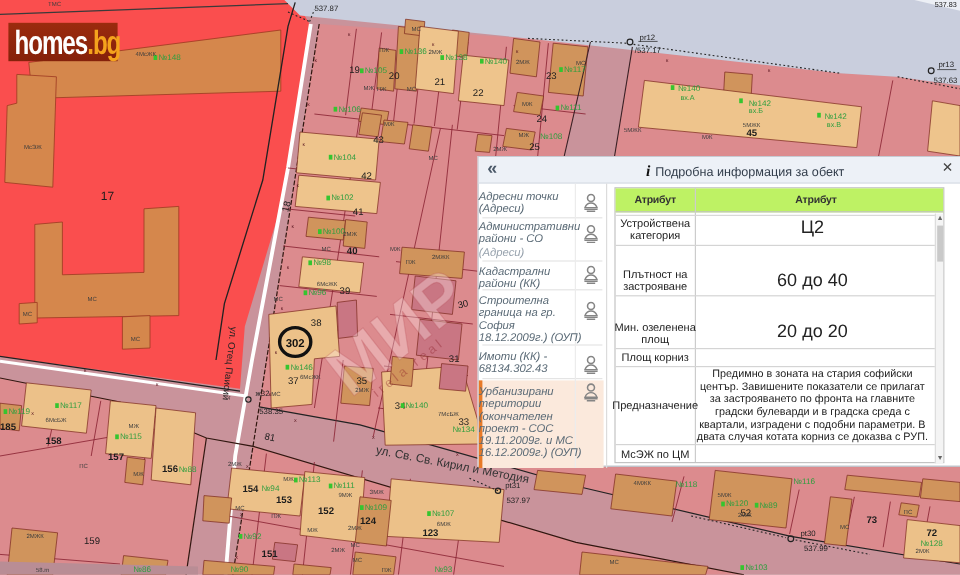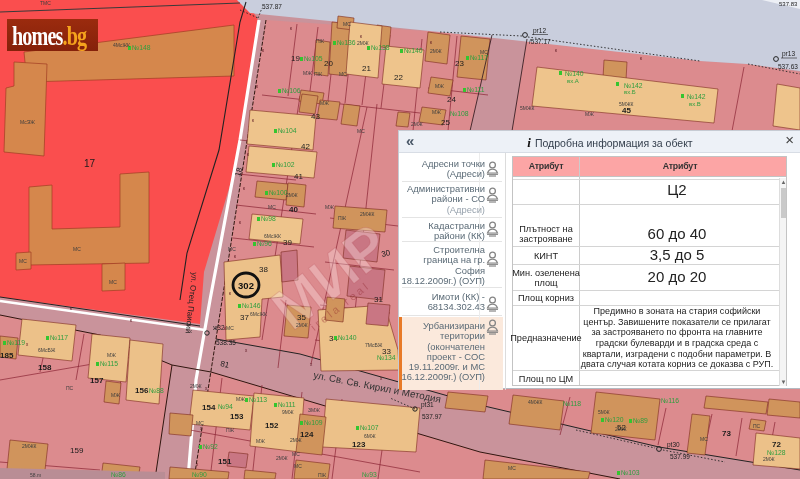--- a/index.html
+++ b/index.html
@@ -1,42 +1,42 @@
 <!DOCTYPE html>
 <html><head>
 <meta charset="utf-8">
 <style>
   html,body{margin:0;padding:0;}
   #stage{position:relative;width:800px;height:479px;overflow:hidden;background:#c9939b;font-family:"Liberation Sans",sans-serif;}
   #map{position:absolute;left:0;top:0;}
   .panel{position:absolute;left:398px;top:130px;width:402px;height:259px;background:#ffffff;border-left:1px solid #c6cbd3;border-top:1px solid #c6cbd3;border-bottom:1px solid #b4b9c1;box-sizing:border-box;}
   .phead{position:absolute;left:0;top:0;width:100%;height:22px;background:#edf1f7;border-bottom:1px solid #d8dde5;box-sizing:border-box;}
   .phead .back{position:absolute;left:7px;top:1px;font-size:15px;font-weight:bold;color:#4a5868;}
-  .phead .title{position:absolute;left:111px;top:4px;width:200px;text-align:center;font-size:10.5px;color:#333e4c;white-space:nowrap;}
+  .phead .title{position:absolute;left:122px;top:4px;width:200px;text-align:center;font-size:10.5px;color:#333e4c;white-space:nowrap;}
   .phead .info{font-family:"Liberation Serif",serif;font-weight:bold;font-style:italic;font-size:13px;margin-right:4px;color:#111;}
   .phead .close{position:absolute;right:6px;top:0px;font-size:15px;color:#444;}
-  .menu-item{position:absolute;left:0;width:86px;color:#5a6a76;font-size:9.4px;line-height:10.3px;text-align:right;white-space:nowrap;}
+  .menu-item{position:absolute;left:0;width:86px;color:#5a6a76;font-size:9.4px;line-height:10.3px;text-align:left;white-space:nowrap;font-style:italic;}
   .menu-item .dim{color:#97a2ad;}
   .msep{position:absolute;left:3px;width:100px;height:1px;background:#e4e4e4;}
   .sel-bg{position:absolute;left:0;top:186px;width:104px;height:73px;background:#fbe9dc;border-left:3px solid #e87a28;box-sizing:border-box;}
   .vline1{position:absolute;left:80px;top:22px;width:1px;height:237px;background:#ececec;}
   .vline2{position:absolute;left:106px;top:22px;width:1px;height:237px;background:#dcdcdc;}
   .micon{position:absolute;left:85px;width:16px;height:16px;}
   .tbl{position:absolute;left:113px;top:25px;width:275px;height:230px;border:1px solid #c3c3c3;box-sizing:border-box;}
-  .thead{position:absolute;left:0;top:0;width:100%;height:20px;background:#fca5a5;border-bottom:1px solid #c3c3c3;box-sizing:border-box;font-size:8.8px;font-weight:bold;color:#333;letter-spacing:-0.2px;}
+  .thead{position:absolute;left:0;top:0;width:100%;height:20px;background:#bef264;border-bottom:1px solid #c3c3c3;box-sizing:border-box;font-size:8.8px;font-weight:bold;color:#333;letter-spacing:-0.2px;}
   .th1{position:absolute;left:0;top:4px;width:66px;text-align:center;}
   .th2{position:absolute;left:66px;top:4px;width:202px;text-align:center;}
   .tvline{position:absolute;left:66px;top:0;width:1px;height:228px;background:#cccccc;}
   .trow{position:absolute;left:0;width:273px;border-bottom:1px solid #d4d4d4;box-sizing:border-box;}
   .ta{position:absolute;left:0;top:0;bottom:0;width:66px;display:flex;align-items:center;justify-content:center;text-align:center;font-size:9.2px;color:#222;line-height:10px;white-space:nowrap;}
   .tv{position:absolute;left:66px;top:0;bottom:0;width:196px;display:flex;align-items:center;justify-content:center;text-align:center;font-size:15px;color:#222;line-height:10.5px;}
   .sbar{position:absolute;left:266px;top:21px;width:7px;height:208px;background:#f4f4f4;border-left:1px solid #dddddd;box-sizing:border-box;}
   .sarr{position:absolute;left:0px;width:7px;height:8px;font-size:6px;color:#666;text-align:center;line-height:8px;}
   .sthumb{position:absolute;left:1px;top:10px;width:5px;height:30px;background:#c9c9c9;}
-  .logo{position:absolute;left:7px;top:19px;width:91px;height:32px;background:linear-gradient(#9b2b0e,#85210a);font-family:Liberation Serif, serif;}
+  .logo{position:absolute;left:7px;top:19px;width:91px;height:32px;background:linear-gradient(#9b2b0e,#85210a);}
   .logo span{position:absolute;left:5px;top:1px;font-size:28px;font-weight:bold;letter-spacing:-1.2px;color:#ffffff;transform:scaleX(0.72);transform-origin:left;white-space:nowrap;}
   .logo b{color:#f5a31d;}
 </style>
 </head>
 <body>
 <div id="stage">
 <svg id="map" width="800" height="479" viewBox="0 0 800 479" xmlns="http://www.w3.org/2000/svg">
 
   <polygon points="0,0 246,0 258,20 236,165 204,272 200,324 0,297" fill="#fa4e4e"></polygon>
 
@@ -575,51 +575,48 @@
 
   <div class="tbl">
     <div class="thead">
           <span class="th1">Атрибут</span>
           <span class="th2">Атрибут</span>
         </div>
     <div class="tvline"></div>
     <div style="position:absolute;left:0;top:22px;width:273px;height:1px;background:#d8d8d8"></div>
 
     <div class="trow" style="top:20px;height:28px">
+          <span class="ta">Устройствена<br>категория</span>
           <span class="tv">Ц2</span>
         </div>
 
 
     <div class="trow" style="top:65px;height:25px">
           <span class="ta">Плътност на<br>застрояване</span>
           <span class="tv">60 до 40</span>
         </div>
 
-    <div class="trow" style="top:90px;height:18px">
-          <span class="ta">КИНТ</span>
-          <span class="tv">3,5 до 5</span>
-        </div>
 
     <div class="trow" style="top:108px;height:26px">
           <span class="ta">Мин. озеленена<br>площ</span>
           <span class="tv">20 до 20</span>
         </div>
 
     <div class="trow" style="top:134px;height:15px">
           <span class="ta">Площ корниз</span>
           <span class="tv"></span>
         </div>
 
     <div class="trow" style="top:149px;height:65px">
           <span class="ta">Предназначение</span>
           <span class="tv" style="font-size:9px;line-height:10.6px">Предимно в зоната на стария софийски център. Завишените показатели се прилагат за застрояването по фронта на главните градски булеварди и в градска среда с квартали, изградени с подобни параметри. В двата случая котата корниз се доказва с РУП.</span>
         </div>
 
     <div class="trow" style="top:214px;height:16px;border-bottom:none">
-          <span class="ta">Площ по ЦМ</span>
+          <span class="ta">МсЭЖ по ЦМ</span>
         </div>
 
     <div class="sbar">
           <span class="sarr" style="top:0">▲</span>
           <div class="sthumb"></div>
           <span class="sarr" style="bottom:0">▼</span>
         </div>
   </div>
 </div>
 

